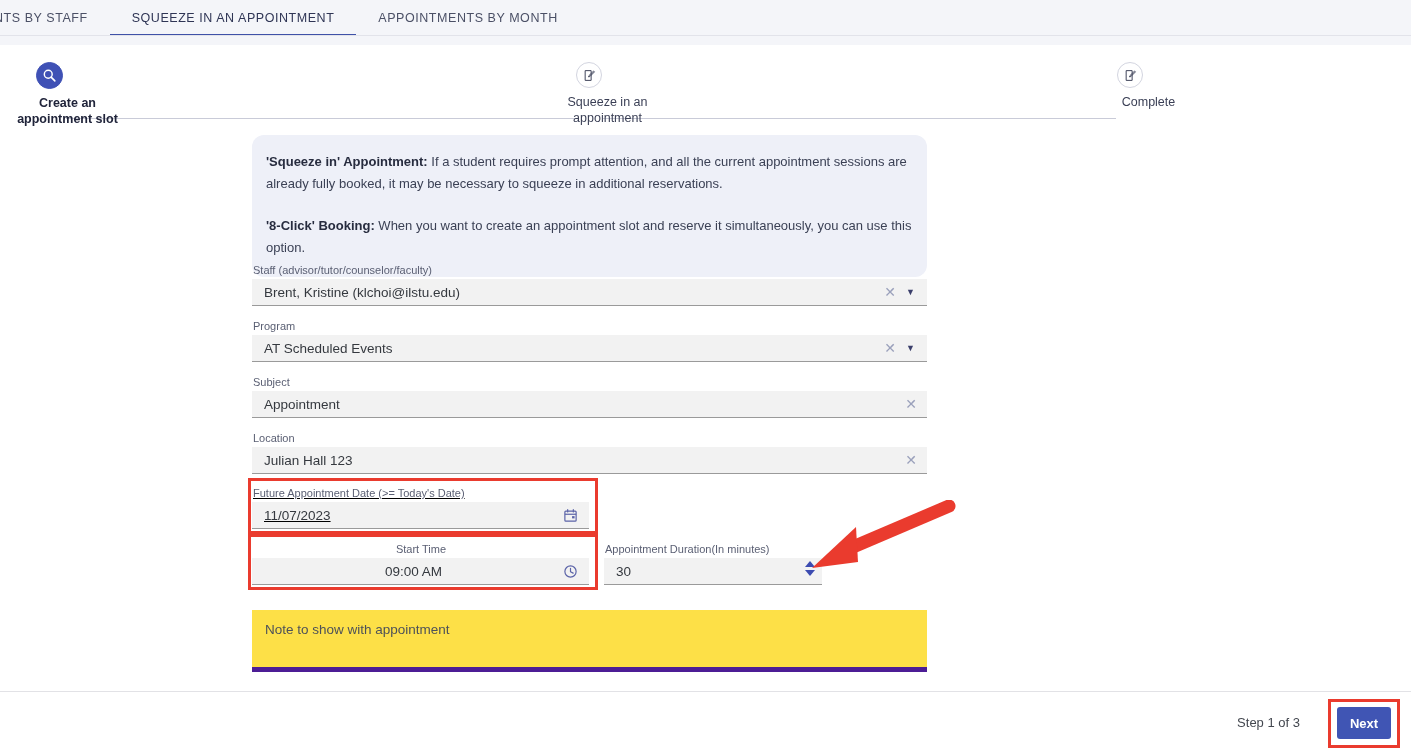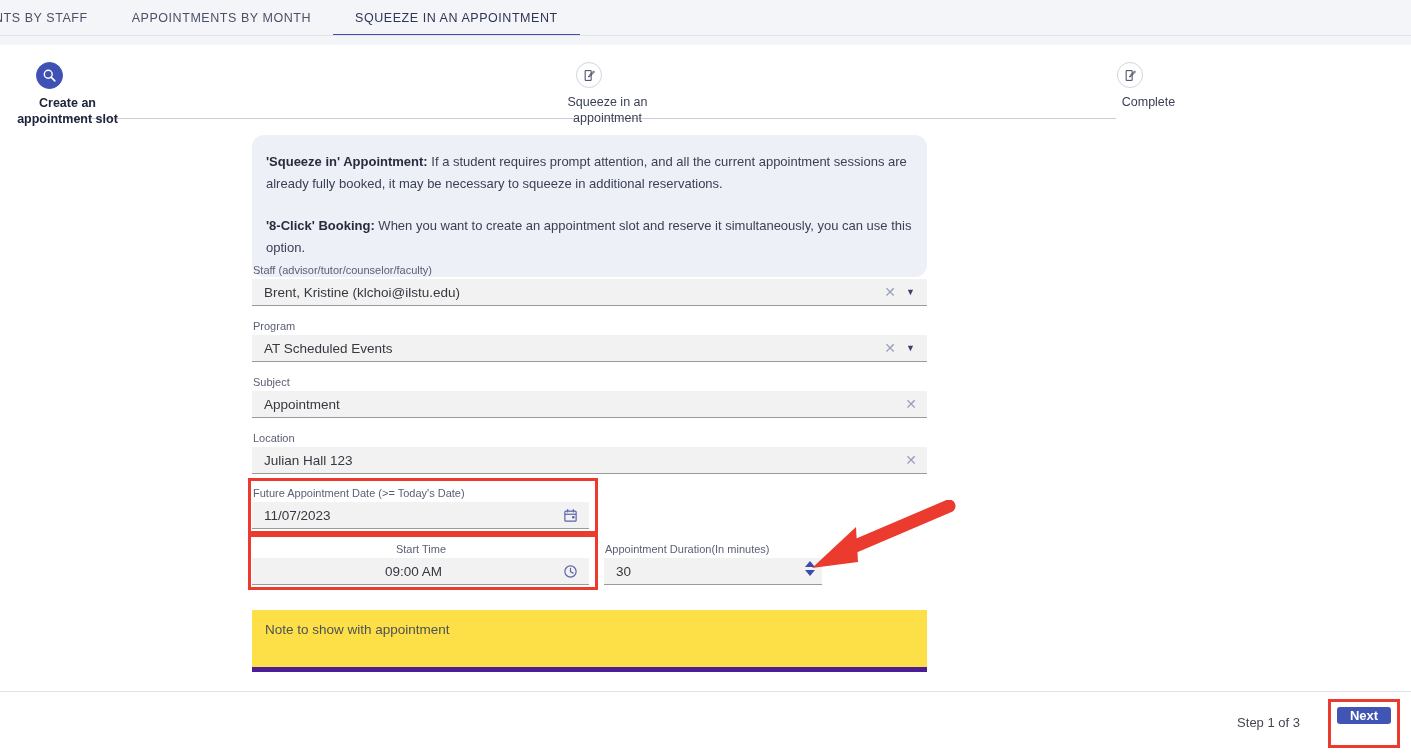--- a/index.html
+++ b/index.html
@@ -155,21 +155,21 @@
   .footdiv {
     position: absolute; top: 691px; left: 0;
     width: 1411px; height: 1px; background: #e2e2e6;
   }
   .steptext {
     position: absolute; top: 715px; right: 111px;
     font-size: 13px; color: #43474f;
   }
   .nextbtn {
     position: absolute; top: 707px; right: 20px;
-    width: 54px; height: 17px; border-radius: 3px;
+    width: 54px; height: 32px; border-radius: 3px;
     background: #4055b4; color: #fff;
     font-size: 13px; font-weight: bold;
     display: flex; align-items: center; justify-content: center;
     cursor: pointer; border: none;
   }
   .nextbox {
     position: absolute; top: 699px; right: 11px;
     width: 72px; height: 49px;
     border: 3px solid #ea3b2e;
     pointer-events: none;
@@ -177,25 +177,25 @@
 
   .arrow { position: absolute; left: 806px; top: 500px; pointer-events: none; }
 </style>
 </head>
 <body>
 
 <div class="tabbar">
   <div class="tab first">
     <span>NTS BY STAFF</span>
   </div>
+  <div class="tab active">
+    <span>SQUEEZE IN AN APPOINTMENT</span>
+  </div>
   <div class="tab">
     <span>APPOINTMENTS BY MONTH</span>
-  </div>
-  <div class="tab active">
-    <span>SQUEEZE IN AN APPOINTMENT</span>
   </div>
 </div>
 <div class="tabbar-underline"></div>
 <div class="below-tabs"></div>
 
 <div class="stepper">
   <div class="step-line l1"></div>
   <div class="step-line l2"></div>
 
   <div class="step s1 active">
@@ -277,21 +277,21 @@
   </div>
 
   <div class="field" style="top:296px;">
     <div class="flabel">Location</div>
     <div class="inputwrap">
       <div class="val">Julian Hall 123</div>
       <div class="icon-x">✕</div>
     </div>
   </div>
 
-  <div class="field" style="top:351px; width:337px;">
+  <div class="field" style="top:351px; width:337px;text-decoration:underline;">
     <div class="flabel">Future Appointment Date (&gt;= Today's Date)</div>
     <div class="inputwrap">
       <div class="val">11/07/2023</div>
       <div class="icon-btn">
         <svg width="15" height="15" viewBox="0 0 24 24">
           <rect x="3" y="5" width="18" height="16" rx="1.5" fill="none" stroke="#5b63a8" stroke-width="1.9"></rect>
           <line x1="3" y1="10" x2="21" y2="10" stroke="#5b63a8" stroke-width="1.9"></line>
           <line x1="7.5" y1="2.6" x2="7.5" y2="6.4" stroke="#5b63a8" stroke-width="1.9" stroke-linecap="round"></line>
           <line x1="16.5" y1="2.6" x2="16.5" y2="6.4" stroke="#5b63a8" stroke-width="1.9" stroke-linecap="round"></line>
           <rect x="14.5" y="13" width="4" height="3.6" fill="#5b63a8"></rect>

